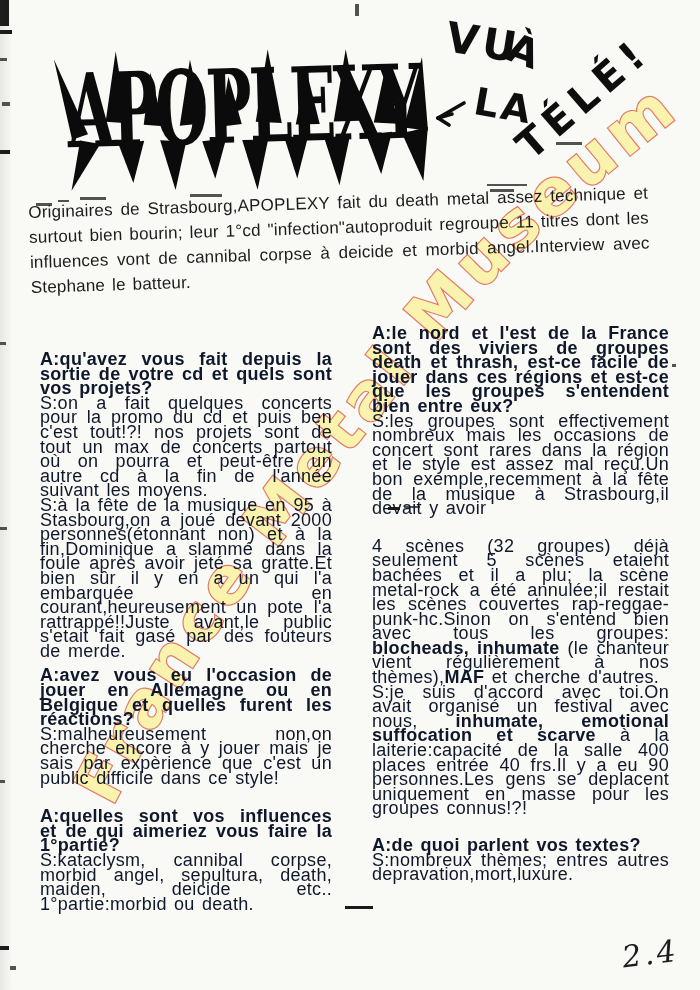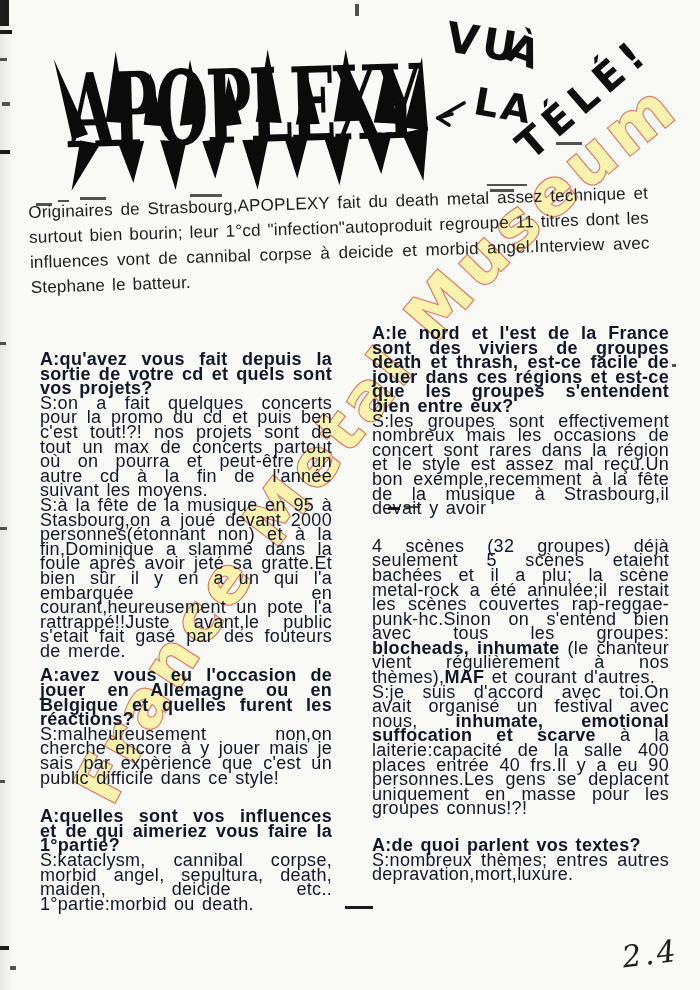--- a/index.html
+++ b/index.html
@@ -136,21 +136,21 @@
     <p class="q mt10">A:avez vous eu l'occasion de jouer en Allemagne ou en Belgique et quelles furent les réactions?</p>
     <p class="a">S:malheureusement non,on cherche encore à y jouer mais je sais par expèrience que c'est un public difficile dans ce style!</p>
     <p class="q mt24">A:quelles sont vos influences et de qui aimeriez vous faire la 1°partie?</p>
     <p class="a">S:kataclysm, cannibal corpse, morbid angel, sepultura, death, maiden, deicide etc.. 1°partie:morbid ou death.</p>
   </div>
 
   <div class="col col-right">
     <p class="q">A:le nord et l'est de la France sont des viviers de groupes death et thrash, est-ce facile de jouer dans ces régions et est-ce que les groupes s'entendent bien entre eux?</p>
     <p class="a">S:les groupes sont effectivement nombreux mais les occasions de concert sont rares dans la région et le style est assez mal reçu.Un bon exemple,recemment à la fête de la musique à Strasbourg,il devait y avoir</p>
     <div class="colgap"></div>
-    <p class="a"><span>4 scènes (32 groupes) déjà seulement 5 scènes etaient bachées et il a plu; la scène metal-rock a été annulée;il restait les scènes couvertes rap-reggae-punk-hc.Sinon on s'entend bien avec tous les groupes: </span><b>blocheads, inhumate </b><span>(le chanteur vient régulièrement à nos thèmes),</span><b>MAF</b><span> et courant d'autres.</span></p>
+    <p class="a"><span>4 scènes (32 groupes) déjà seulement 5 scènes etaient bachées et il a plu; la scène metal-rock a été annulée;il restait les scènes couvertes rap-reggae-punk-hc.Sinon on s'entend bien avec tous les groupes: </span><b>blocheads, inhumate </b><span>(le chanteur vient régulièrement à nos thèmes),</span><b>MAF</b><span> et cherche d'autres.</span></p>
     <p class="a"><span>S:je suis d'accord avec toi.On avait organisé un festival avec nous, </span><b>inhumate, emotional suffocation et scarve</b><span> à la laiterie:capacité de la salle 400 places entrée 40 frs.Il y a eu 90 personnes.Les gens se deplacent uniquement en masse pour les groupes connus!?!</span></p>
     <p class="q mt22">A:de quoi parlent vos textes?</p>
     <p class="a">S:nombreux thèmes; entres autres depravation,mort,luxure.</p>
   </div>
 
   <div class="pagenum">2.4</div>
 
   <div class="mark" style="left:0;top:0;width:9px;height:26px;"></div>
   <div class="mark" style="left:0;top:30px;width:12px;height:4px;"></div>
   <div class="mark soft" style="left:0;top:58px;width:7px;height:3px;"></div>

